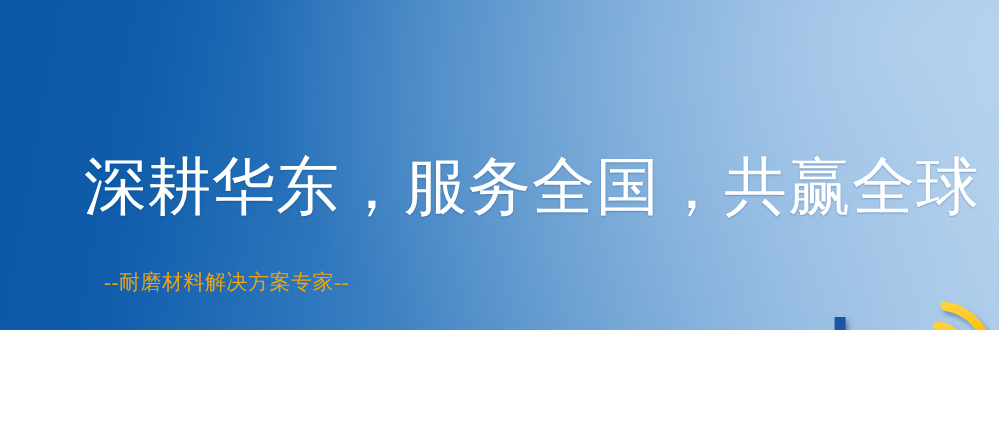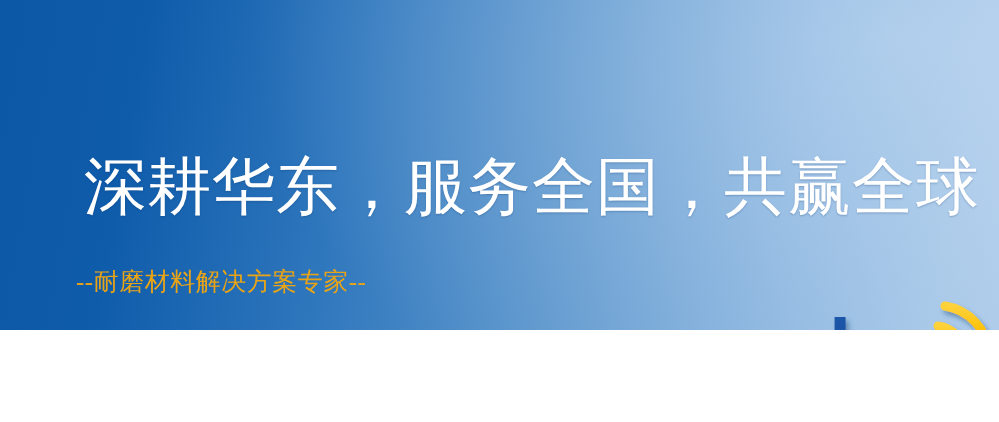--- a/index.html
+++ b/index.html
@@ -52,25 +52,25 @@
     line-height: 72px;
     letter-spacing: 1px;
     white-space: nowrap;
     z-index: 3;
     text-shadow: 0 1px 2px rgba(10, 50, 100, 0.28);
   }
 
   
   .subtitle {
     position: absolute;
-    left: 76px;
+    left: 104px;
     top: 267px;
     color: #e9a416;
     font-family: "Liberation Serif", "DejaVu Serif", serif;
-    font-size: 25px;
+    font-size: 21px;
     line-height: 30px;
     letter-spacing: 0.5px;
     white-space: nowrap;
     z-index: 3;
   }
 
   
   #logo {
     position: absolute;
     left: 742px;

